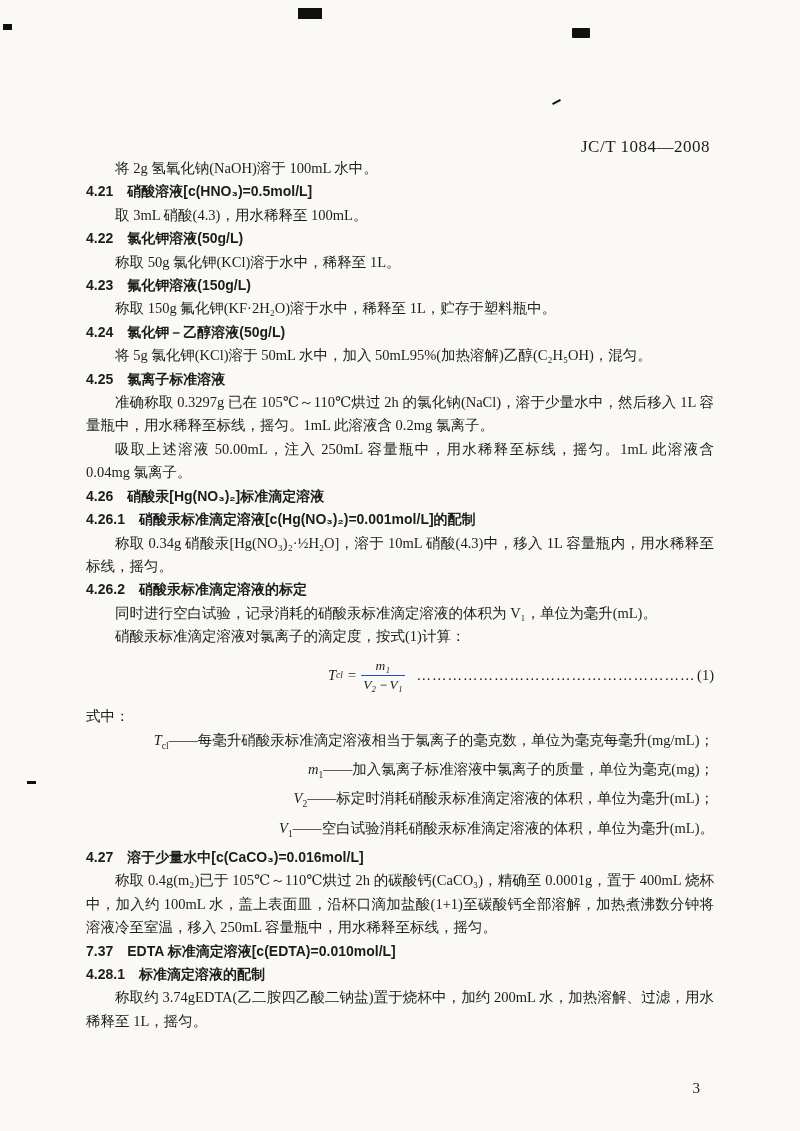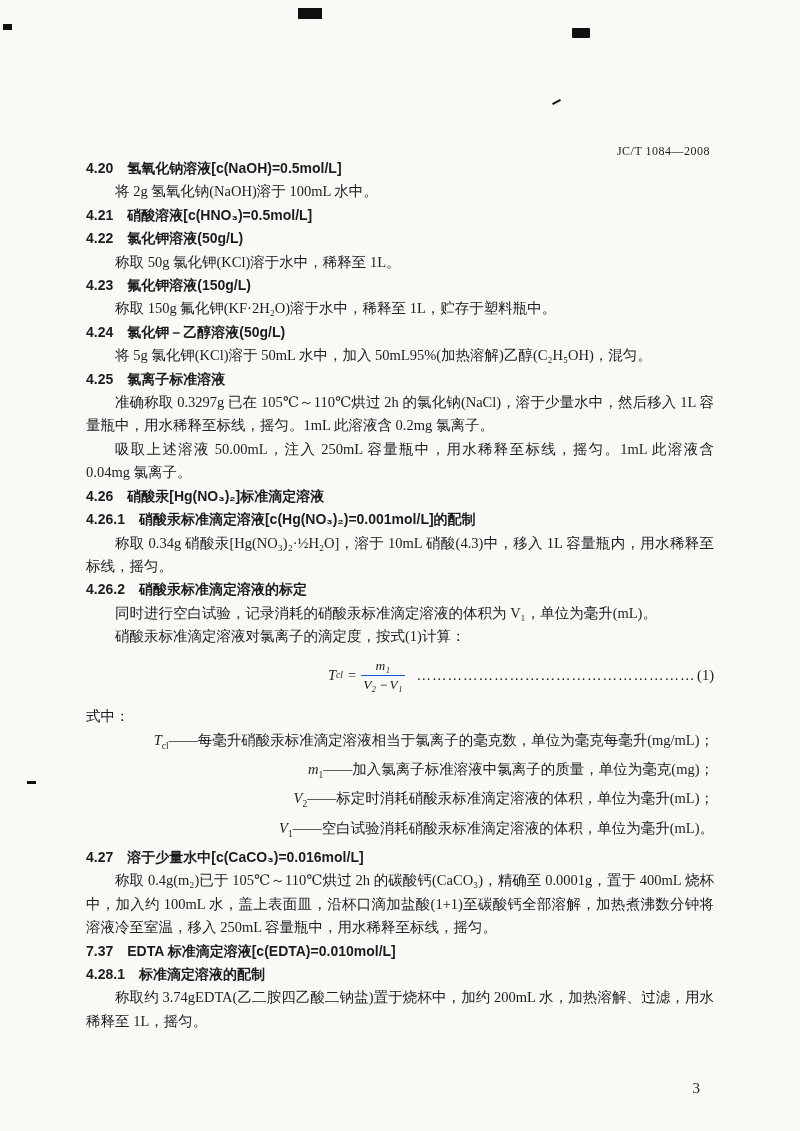--- a/index.html
+++ b/index.html
@@ -6,22 +6,22 @@
   html, body { margin: 0; padding: 0; }
   body {
     width: 800px; height: 1131px;
     background: #faf9f6;
     font-family: "Liberation Serif", "DejaVu Serif", serif;
     color: #1c1c1c;
     position: relative;
     overflow: hidden;
   }
   .page-header {
-    position: absolute; top: 144px; right: 90px;
-    font-size: 12px; letter-spacing: 0.5px;
+    position: absolute; top: 137px; right: 90px;
+    font-size: 17px; letter-spacing: 0.5px;
     font-family: "Liberation Serif", serif;
   }
   .content {
     position: absolute; top: 157px; left: 86px; width: 628px;
     font-size: 14.5px; line-height: 23.4px;
   }
   .heading {
     font-family: "Liberation Sans", "DejaVu Sans", sans-serif;
     font-weight: bold; font-size: 14px;
   }
@@ -62,23 +62,23 @@
   .artifact-3 { top: 24px; left: 3px;  width: 9px;  height: 6px; }
   .artifact-4 { top: 781px; left: 27px; width: 9px; height: 3px; }
   .artifact-5 { top: 101px; left: 552px; width: 9px; height: 2px; transform: rotate(-28deg); }
 </style>
 </head>
 <body>
 
 <div class="page">
   <div class="page-header">JC/T 1084—2008</div>
   <div class="content">
-      <div class="heading"><span class="h-num">4.20</span><span class="h-title">氢氧化钠溶液[c(NaOH)=0.5mol/L]</span></div>
       <p class="para">将 2g 氢氧化钠(NaOH)溶于 100mL 水中。</p>
       <div class="heading"><span class="h-num">4.21</span><span class="h-title">硝酸溶液[c(HNO₃)=0.5mol/L]</span></div>
+      <p class="para">取 3mL 硝酸(4.3)，用水稀释至 100mL。</p>
       <div class="heading"><span class="h-num">4.22</span><span class="h-title">氯化钾溶液(50g/L)</span></div>
       <p class="para">称取 50g 氯化钾(KCl)溶于水中，稀释至 1L。</p>
       <div class="heading"><span class="h-num">4.23</span><span class="h-title">氟化钾溶液(150g/L)</span></div>
       <p class="para">称取 150g 氟化钾(KF·2H₂O)溶于水中，稀释至 1L，贮存于塑料瓶中。</p>
       <div class="heading"><span class="h-num">4.24</span><span class="h-title">氯化钾－乙醇溶液(50g/L)</span></div>
       <p class="para">将 5g 氯化钾(KCl)溶于 50mL 水中，加入 50mL95%(加热溶解)乙醇(C₂H₅OH)，混匀。</p>
       <div class="heading"><span class="h-num">4.25</span><span class="h-title">氯离子标准溶液</span></div>
       <p class="para">准确称取 0.3297g 已在 105℃～110℃烘过 2h 的氯化钠(NaCl)，溶于少量水中，然后移入 1L 容量瓶中，用水稀释至标线，摇匀。1mL 此溶液含 0.2mg 氯离子。</p>
       <p class="para">吸取上述溶液 50.00mL，注入 250mL 容量瓶中，用水稀释至标线，摇匀。1mL 此溶液含 0.04mg 氯离子。</p>
       <div class="heading"><span class="h-num">4.26</span><span class="h-title">硝酸汞[Hg(NO₃)₂]标准滴定溶液</span></div>

